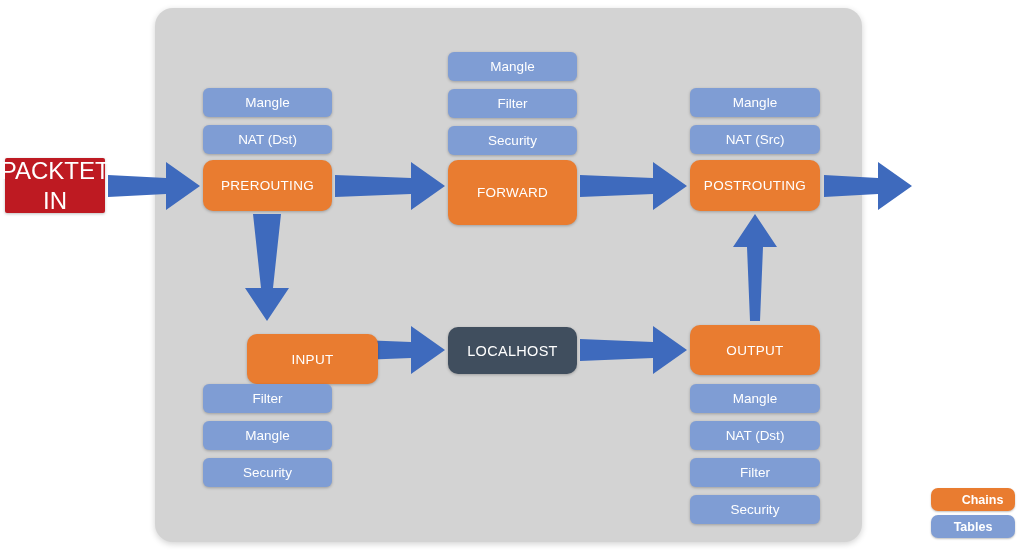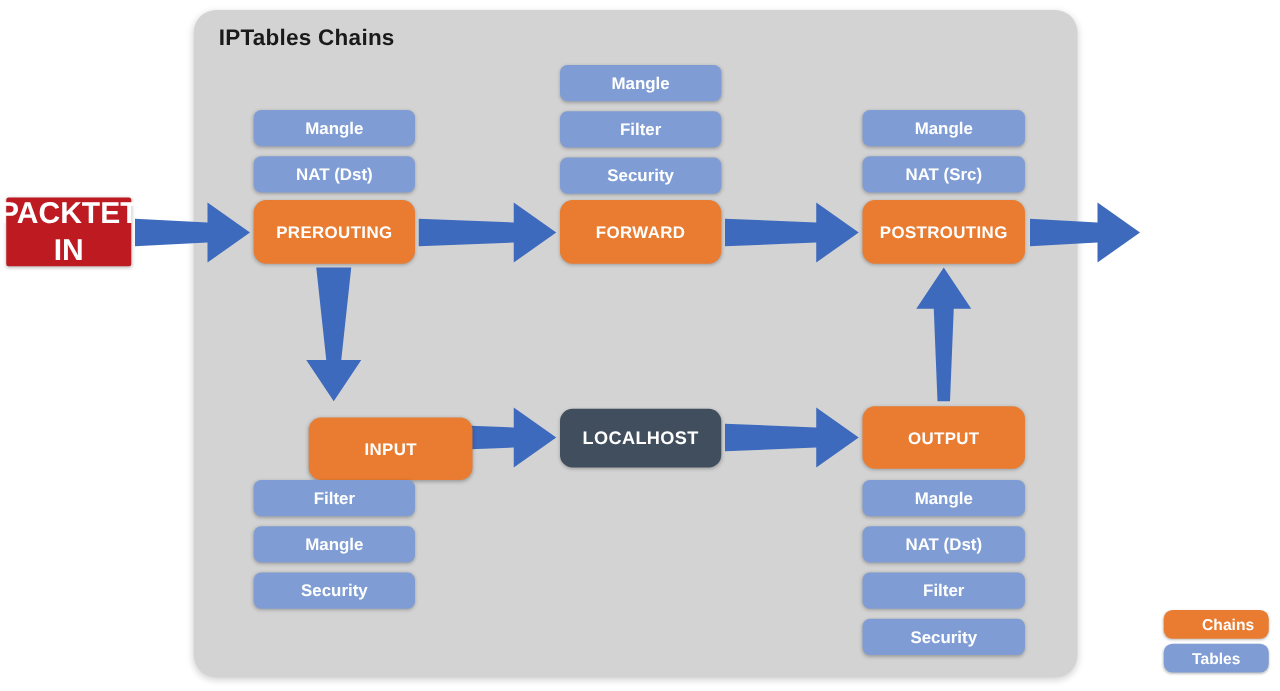--- a/index.html
+++ b/index.html
@@ -26,21 +26,21 @@
     box-shadow:0 2px 6px rgba(0,0,0,0.18);
   }
   .diagram-title {
     position:absolute; left:175px; top:20px;
     font-size:18px; font-weight:700; color:var(--title-text);
     letter-spacing:0.2px;
   }
 
   .box {
     position:absolute; display:flex; align-items:center; justify-content:center;
-    color:#ffffff; font-weight:700; text-align:center;
+    color:#ffffff; font-weight:400; text-align:center;
     box-shadow:0 1px 3px rgba(0,0,0,0.25);
   }
   .chain-box  { background:var(--chain);  border-radius:10px; font-size:13.5px; letter-spacing:0.3px; }
   .table-box  { background:var(--table);  border-radius:6px;  font-size:13.5px; height:29px; width:129px; }
   .endpoint-box { background:var(--endpoint); border-radius:2px; font-size:24px; line-height:1.25; padding:0 6px; }
   .localhost-box { background:var(--localhost); border-radius:10px; font-size:14.5px; letter-spacing:0.3px; }
 
   
   .col-left  { left:203px; }
   .col-mid   { left:448px; }
@@ -55,21 +55,20 @@
     color:#fff; font-size:12.5px; font-weight:700;
     border-radius:7px; box-shadow:0 1px 2px rgba(0,0,0,0.25);
   }
 </style>
 </head>
 <body>
 
 <div class="canvas">
 
   <div class="panel"></div>
-  <div class="diagram-title">IPTables Chains</div>
 
   <svg class="arrows" viewBox="0 0 1024 553">
     <polygon points="108,175 166,178 166,162 200,186 166,210 166,194 108,197"></polygon>
     <polygon points="335,175 411,178 411,162 445,186 411,210 411,194 335,197"></polygon>
     <polygon points="580,175 653,178 653,162 687,186 653,210 653,194 580,197"></polygon>
     <polygon points="824,175 878,178 878,162 912,186 878,210 878,194 824,197"></polygon>
     <polygon points="253,214 261,288 245,288 267,321 289,288 273,288 281,214"></polygon>
     <polygon points="335,339 411,342 411,326 445,350 411,374 411,358 335,361"></polygon>
     <polygon points="580,339 653,342 653,326 687,350 653,374 653,358 580,361"></polygon>
     <polygon points="750,321 747,247 733,247 755,214 777,247 763,247 760,321"></polygon>
@@ -77,21 +76,21 @@
 
   <div class="box endpoint-box" style="left:5px; top:158px; width:100px; height:55px;">PACKTET IN</div>
 
   <div class="box table-box col-left" style="top:88px;">Mangle</div>
   <div class="box table-box col-left" style="top:125px;">NAT (Dst)</div>
   <div class="box chain-box col-left" style="top:160px; width:129px; height:51px;">PREROUTING</div>
 
   <div class="box table-box col-mid" style="top:52px;">Mangle</div>
   <div class="box table-box col-mid" style="top:89px;">Filter</div>
   <div class="box table-box col-mid" style="top:126px;">Security</div>
-  <div class="box chain-box col-mid" style="top:160px; width:129px; height:51px;">FORWARD</div>
+  <div class="box chain-box col-mid" style="top:160px; width:129px; height:65px;">FORWARD</div>
 
   <div class="box table-box col-right" style="top:88px; width:130px;">Mangle</div>
   <div class="box table-box col-right" style="top:125px; width:130px;">NAT (Src)</div>
   <div class="box chain-box col-right" style="top:160px; width:130px; height:51px;">POSTROUTING</div>
 
   <div class="box chain-box col-left" style="top:334px; width:131px; height:50px;margin-left:44px;">INPUT</div>
   <div class="box table-box col-left" style="top:384px;">Filter</div>
   <div class="box table-box col-left" style="top:421px;">Mangle</div>
   <div class="box table-box col-left" style="top:458px;">Security</div>
 

